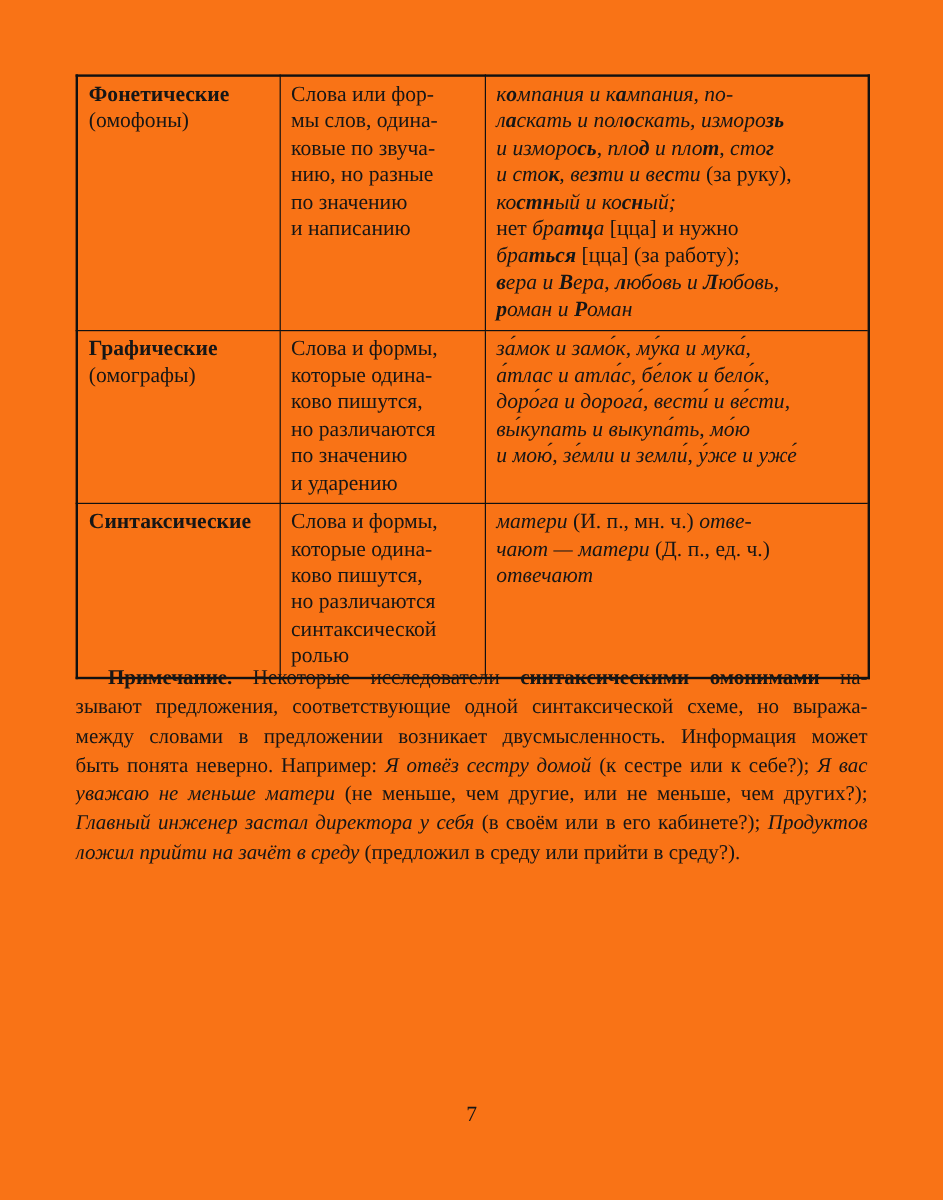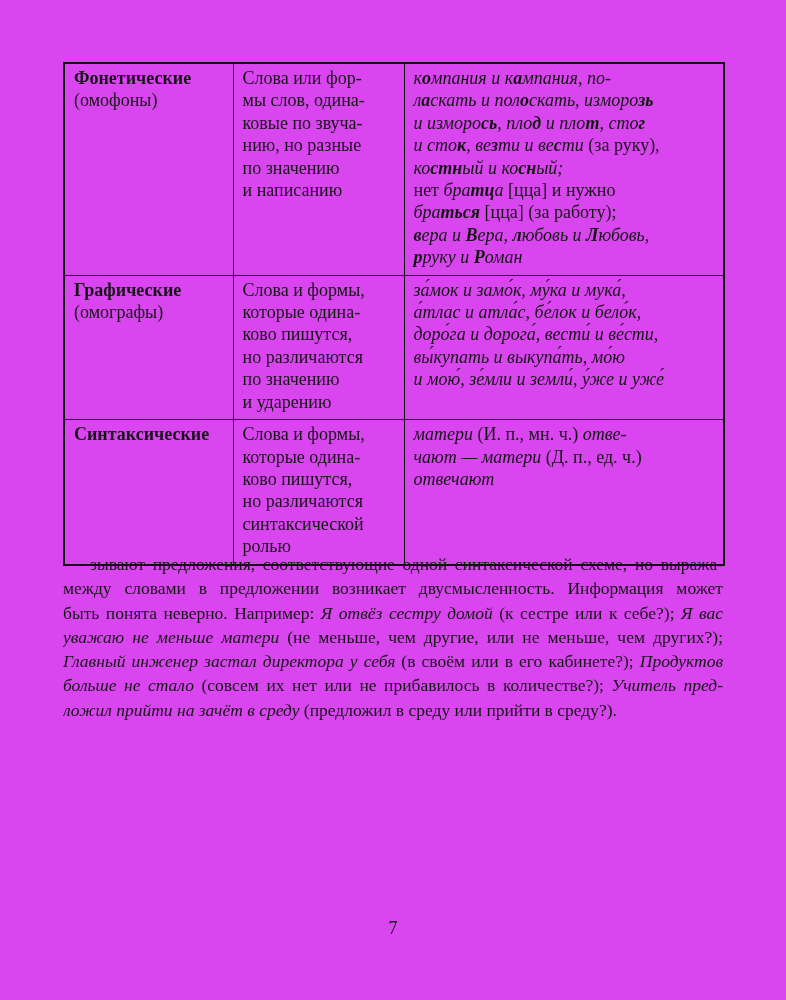--- a/index.html
+++ b/index.html
@@ -1,20 +1,20 @@
 <!DOCTYPE html>
 <html><head>
 <meta charset="utf-8">
 <style>
   html, body { margin: 0; padding: 0; background: #ffffff; }
   .page {
     position: relative;
     width: 786px;
     height: 1000px;
-    background: #d946ef;
+    background: #f97316;
     font-family: "Liberation Serif", serif;
     color: #161616;
     overflow: hidden;
   }
 
   
   .homonyms-table {
     position: absolute;
     left: 63px;
     top: 62px;
@@ -95,21 +95,21 @@
 по значению
 и написанию</span></td>
         <td><span class="s-i">к</span><span class="s-bi">о</span><span class="s-i">мпания и к</span><span class="s-bi">а</span><span class="s-i">мпания, по-
 л</span><span class="s-bi">а</span><span class="s-i">скать и пол</span><span class="s-bi">о</span><span class="s-i">скать, изморо</span><span class="s-bi">зь</span><span class="s-i">
 и изморо</span><span class="s-bi">сь</span><span class="s-i">, пло</span><span class="s-bi">д</span><span class="s-i"> и пло</span><span class="s-bi">т</span><span class="s-i">, сто</span><span class="s-bi">г</span><span class="s-i">
 и сто</span><span class="s-bi">к</span><span class="s-i">, ве</span><span class="s-bi">з</span><span class="s-i">ти и ве</span><span class="s-bi">с</span><span class="s-i">ти </span><span class="s-r">(за руку),
 </span><span class="s-i">ко</span><span class="s-bi">стн</span><span class="s-i">ый и ко</span><span class="s-bi">сн</span><span class="s-i">ый;
 </span><span class="s-r">нет </span><span class="s-i">бра</span><span class="s-bi">тц</span><span class="s-i">а</span><span class="s-r"> [цца] и нужно
 </span><span class="s-i">бра</span><span class="s-bi">ться</span><span class="s-r"> [цца] (за работу);
 </span><span class="s-bi">в</span><span class="s-i">ера и </span><span class="s-bi">В</span><span class="s-i">ера, </span><span class="s-bi">л</span><span class="s-i">юбовь и </span><span class="s-bi">Л</span><span class="s-i">юбовь,
-</span><span class="s-bi">р</span><span class="s-i">руку и </span><span class="s-bi">Р</span><span class="s-i">оман</span></td>
+</span><span class="s-bi">р</span><span class="s-i">оман и </span><span class="s-bi">Р</span><span class="s-i">оман</span></td>
       </tr>
       <tr>
         <td><span class="s-b">Графические</span><span class="s-r">
 (омографы)</span></td>
         <td><span class="s-r">Слова и формы,
 которые одина-
 ково пишутся,
 но различаются
 по значению
 и ударению</span></td>
@@ -128,24 +128,24 @@
 синтаксической
 ролью</span></td>
         <td><span class="s-i">матери </span><span class="s-r">(И. п., мн. ч.) </span><span class="s-i">отве-
 чают — матери </span><span class="s-r">(Д. п., ед. ч.)
 </span><span class="s-i">отвечают</span></td>
       </tr>
     </tbody>
   </table>
 
   <div class="note">
+      <div class="note-line"><span class="s-b">Примечание.</span><span class="s-r"> Некоторые исследователи </span><span class="s-b">синтаксическими омонимами</span><span class="s-r"> на-</span></div>
       <div class="note-line"><span class="s-r">зывают предложения, соответствующие одной синтаксической схеме, но выража-</span></div>
       <div class="note-line"><span class="s-r">между словами в предложении возникает двусмысленность. Информация может</span></div>
       <div class="note-line"><span class="s-r">быть понята неверно. Например: </span><span class="s-i">Я отвёз сестру домой</span><span class="s-r"> (к сестре или к себе?); </span><span class="s-i">Я вас</span></div>
       <div class="note-line"><span class="s-i">уважаю не меньше матери</span><span class="s-r"> (не меньше, чем другие, или не меньше, чем других?);</span></div>
       <div class="note-line"><span class="s-i">Главный инженер застал директора у себя</span><span class="s-r"> (в своём или в его кабинете?); </span><span class="s-i">Продуктов</span></div>
-      <div class="note-line"><span class="s-i">больше не стало</span><span class="s-r"> (совсем их нет или не прибавилось в количестве?); </span><span class="s-i">Учитель пред-</span></div>
       <div class="note-line"><span class="s-i">ложил прийти на зачёт в среду</span><span class="s-r"> (предложил в среду или прийти в среду?).</span></div>
     </div>
 
   <div class="page-number">7</div>
 
 </div>
 
 </body></html>

